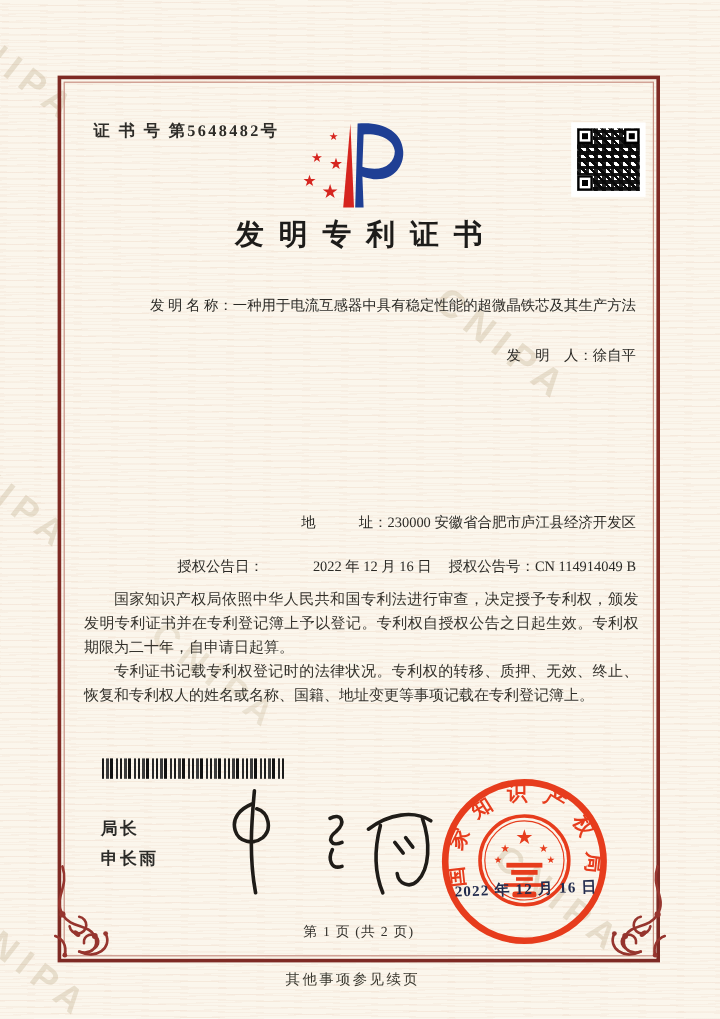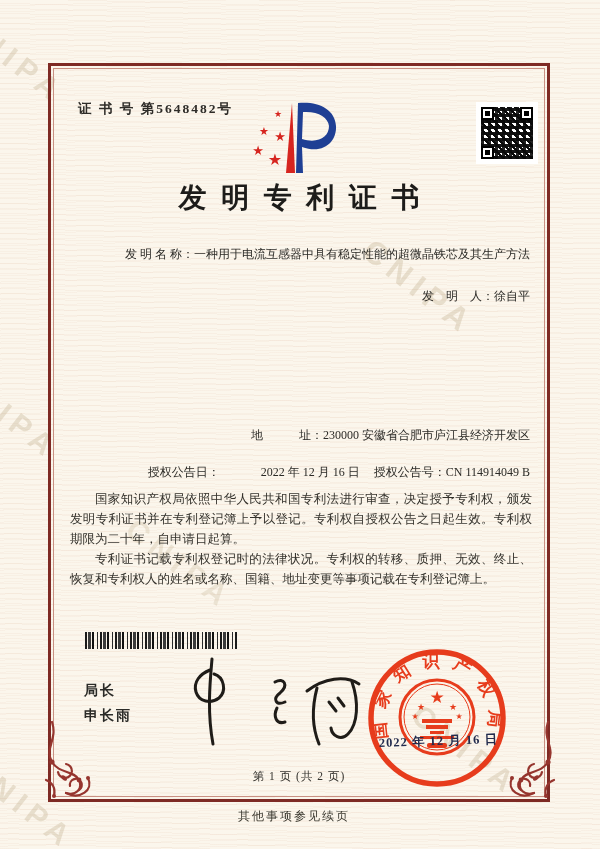--- a/index.html
+++ b/index.html
@@ -59,21 +59,21 @@
       repeating-linear-gradient(0deg, rgba(10,10,10,.95) 0 3px, transparent 3px 6px),
       repeating-linear-gradient(90deg, rgba(10,10,10,.9) 0 3px, transparent 3px 7px),
       repeating-linear-gradient(45deg, #0a0a0a 0 2px, #fff 2px 5px);
   }
   .finder{ position:absolute; width:13px; height:13px; border:2.5px solid #000; background:#fff; }
   .finder::after{ content:""; position:absolute; inset:2px; background:#000; }
   .finder.tl{ left:0; top:0; } .finder.tr{ right:0; top:0; } .finder.bl{ left:0; bottom:0; }
 
   .title{
     position:absolute; z-index:4; left:48px; top:179px; width:502px;
-    text-align:center; font-size:28px; font-weight:bold; color:#1d1c1a;
+    text-align:center; font-size:24px; font-weight:bold; color:#1d1c1a;
     letter-spacing:0.52em; text-indent:0.52em;
   }
 
   
   .row{ position:absolute; z-index:4; left:78px; width:452px; white-space:nowrap;
         font-size:12px; font-weight:400; color:#2b2a26;text-align:right; }
   .row .lbl{ display:inline-block; width:86px; }
   .row .val{ color:#2b2a26; }
   .row .val1{ display:inline-block; width:140px; }
   .r1{ top:246px; } .r2{ top:288px; } .r3{ top:321px; } .r4{ top:357px; }

